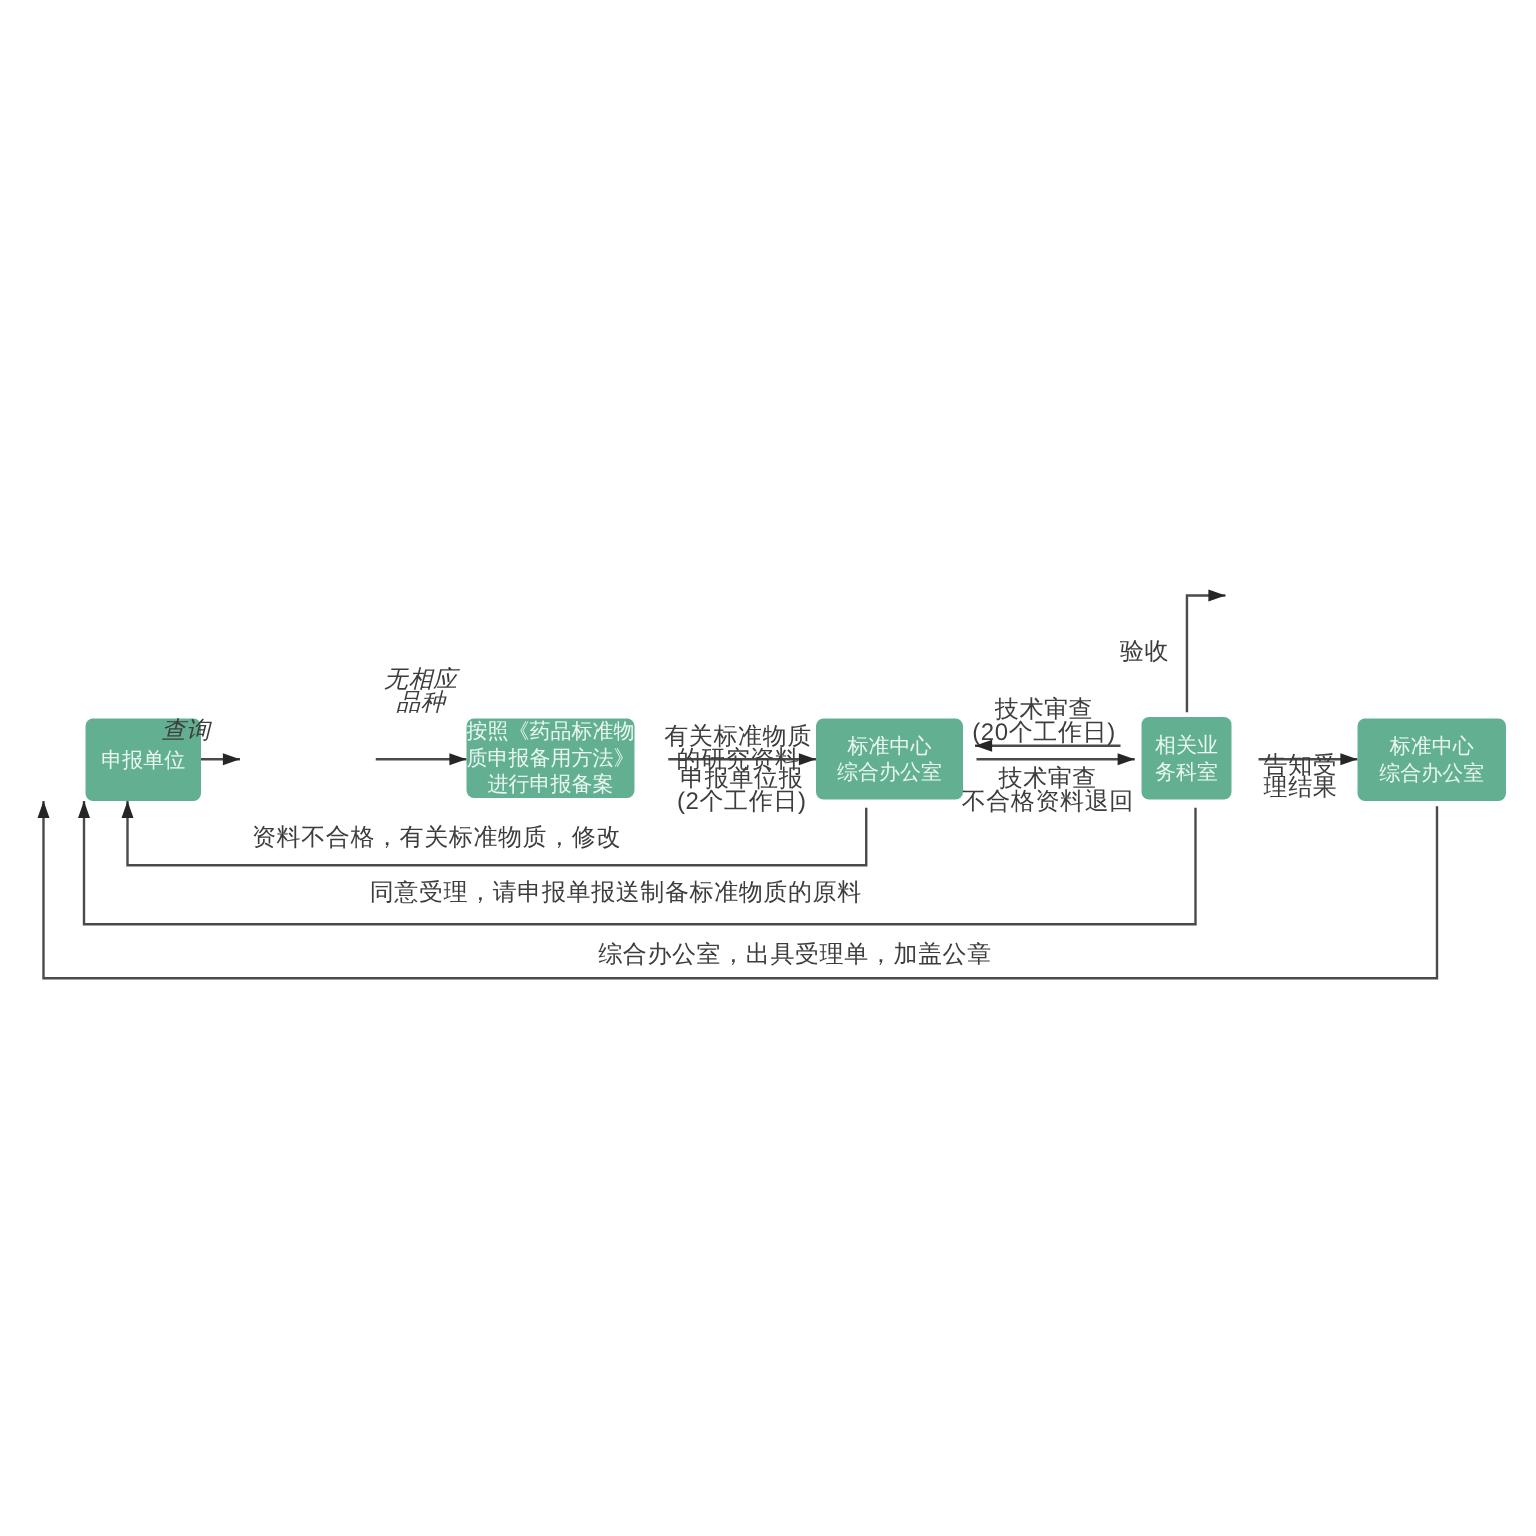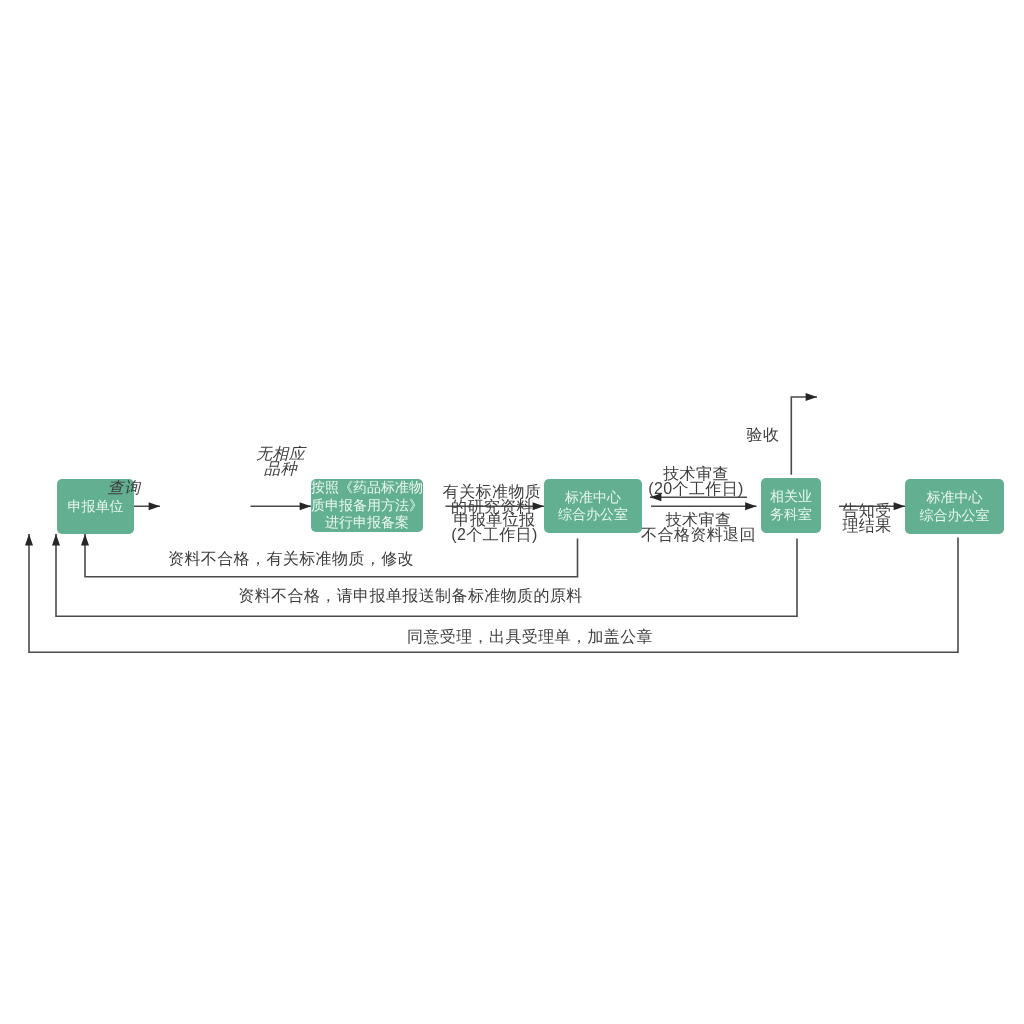--- a/index.html
+++ b/index.html
@@ -60,16 +60,16 @@
   <div class="lbl" style="left:494.5px;top:512px;">申报单位报
 (2个工作日)</div>
   <div class="lbl" style="left:696px;top:465.5px;">技术审查
 (20个工作日)</div>
   <div class="lbl" style="left:698.5px;top:512px;">技术审查
 不合格资料退回</div>
   <div class="lbl" style="left:763px;top:427px;">验收</div>
   <div class="lbl" style="left:867px;top:503px;">告知受
 理结果</div>
   <div class="lbl" style="left:291px;top:551px;">资料不合格，有关标准物质，修改</div>
-  <div class="lbl" style="left:410.5px;top:588px;">资料不合格，请申报单报送制备标准物质的原料</div>
-  <div class="lbl" style="left:530px;top:628.5px;">同意受理，出具受理单，加盖公章</div>
+  <div class="lbl" style="left:410.5px;top:588px;">同意受理，请申报单报送制备标准物质的原料</div>
+  <div class="lbl" style="left:530px;top:628.5px;">综合办公室，出具受理单，加盖公章</div>
 
 </div>
 
 </body></html>

